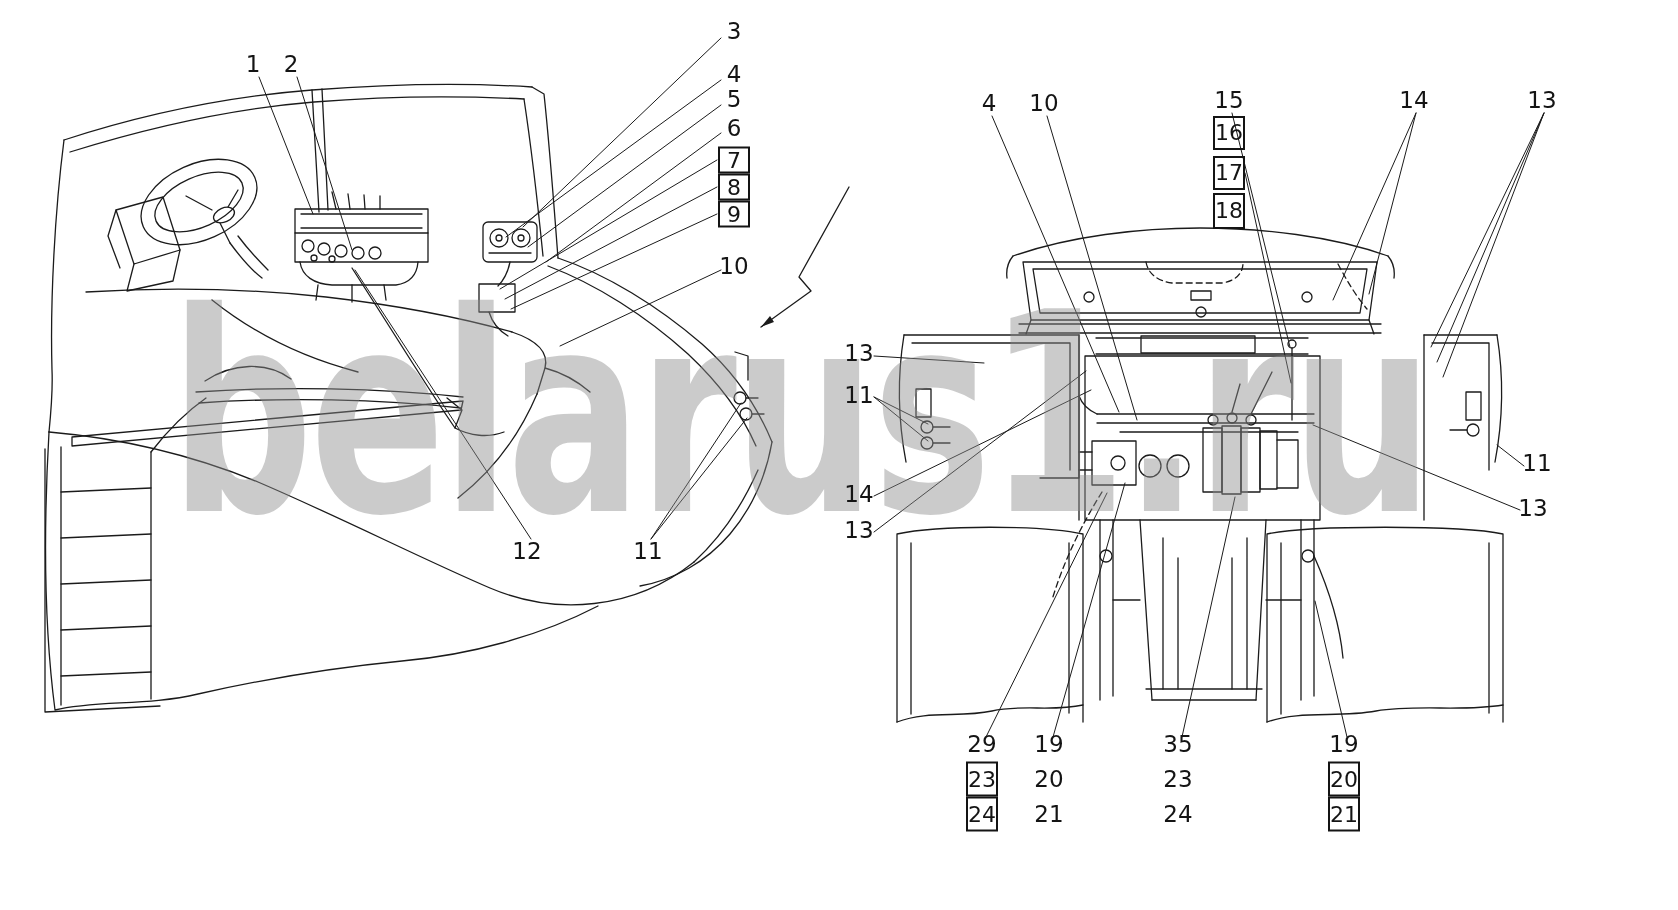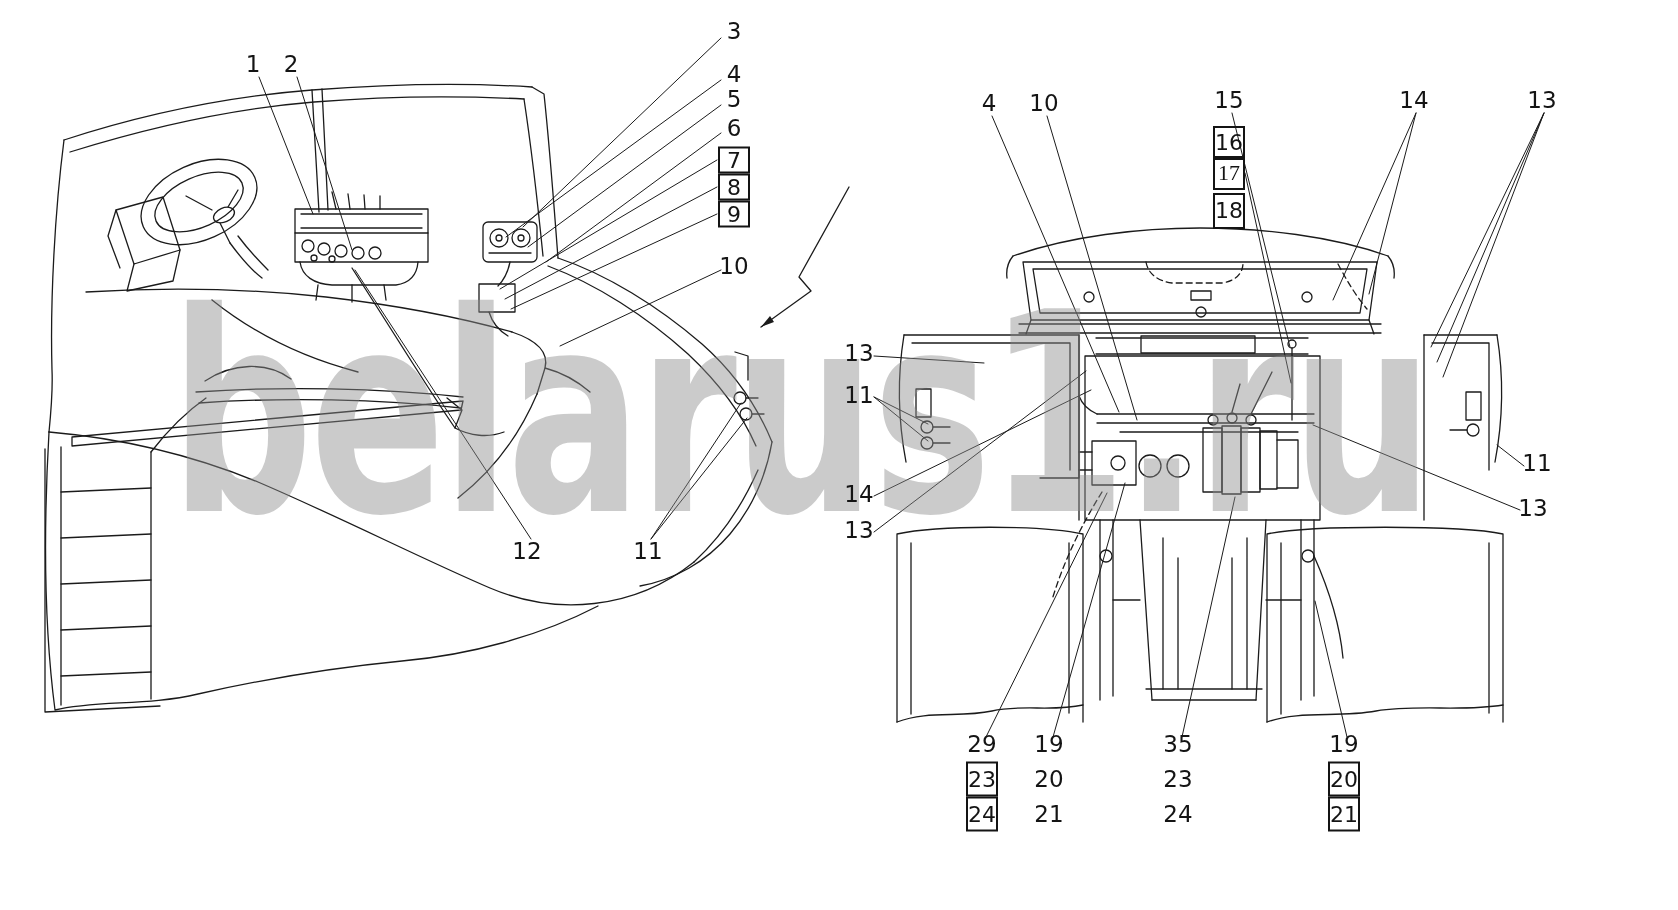--- a/index.html
+++ b/index.html
@@ -262,22 +262,22 @@
       <div class="callout" style="left: 734px; top: 128px;">6</div>
       <div class="callout boxed" style="left: 734px; top: 160px; height: 27px;">7</div>
       <div class="callout boxed" style="left: 734px; top: 187px; height: 27px;">8</div>
       <div class="callout boxed" style="left: 734px; top: 214px; height: 27px;">9</div>
       <div class="callout" style="left: 734px; top: 266px;">10</div>
       <div class="callout" style="left: 527px; top: 551px;">12</div>
       <div class="callout" style="left: 648px; top: 551px;">11</div>
       <div class="callout" style="left: 989px; top: 103px;">4</div>
       <div class="callout" style="left: 1044px; top: 103px;">10</div>
       <div class="callout" style="left: 1229px; top: 100px; text-align: center;">15</div>
-      <div class="callout boxed" style="left: 1229px; top: 143px; height: 34px;">16</div>
-      <div class="callout boxed" style="left: 1229px; top: 173px; height: 34px; font-family: Liberation Serif, serif;">17</div>
+      <div class="callout boxed" style="left: 1229px; top: 133px; height: 34px;">16</div>
+      <div class="callout boxed" style="left: 1229px; top: 173px; height: 34px;">17</div>
       <div class="callout boxed" style="left: 1229px; top: 211px; height: 36px; text-align: center;">18</div>
       <div class="callout" style="left: 1414px; top: 100px;">14</div>
       <div class="callout" style="left: 1542px; top: 100px;">13</div>
       <div class="callout" style="left: 859px; top: 353px;">13</div>
       <div class="callout" style="left: 859px; top: 395px;">11</div>
       <div class="callout" style="left: 859px; top: 494px;">14</div>
       <div class="callout" style="left: 859px; top: 530px;">13</div>
       <div class="callout" style="left: 1537px; top: 463px;">11</div>
       <div class="callout" style="left: 1533px; top: 508px;">13</div>
       <div class="callout" style="left: 982px; top: 744px;">29</div>

